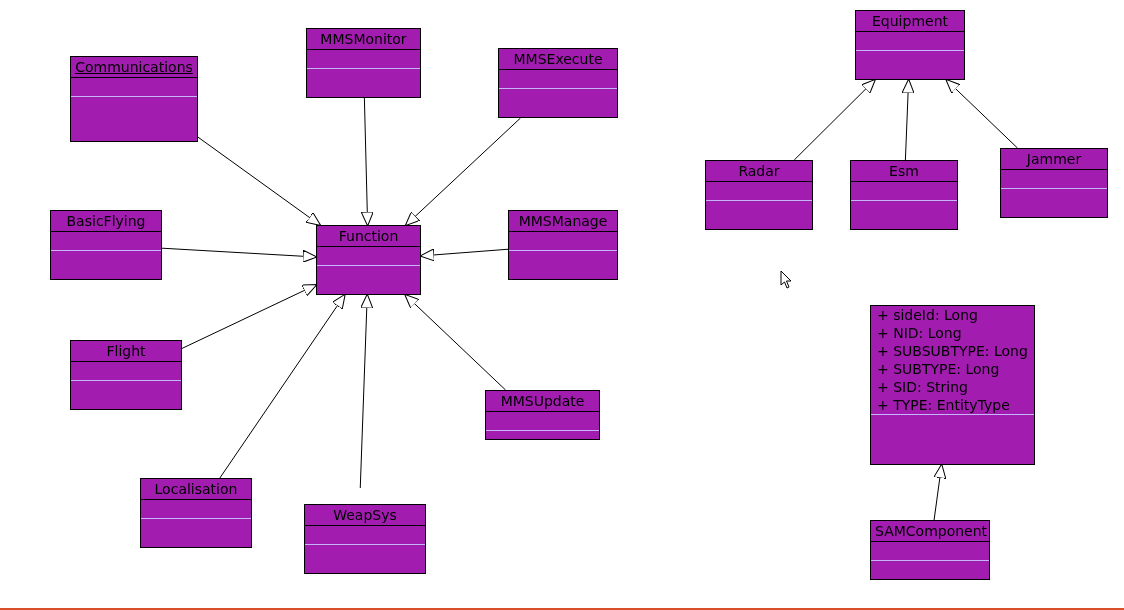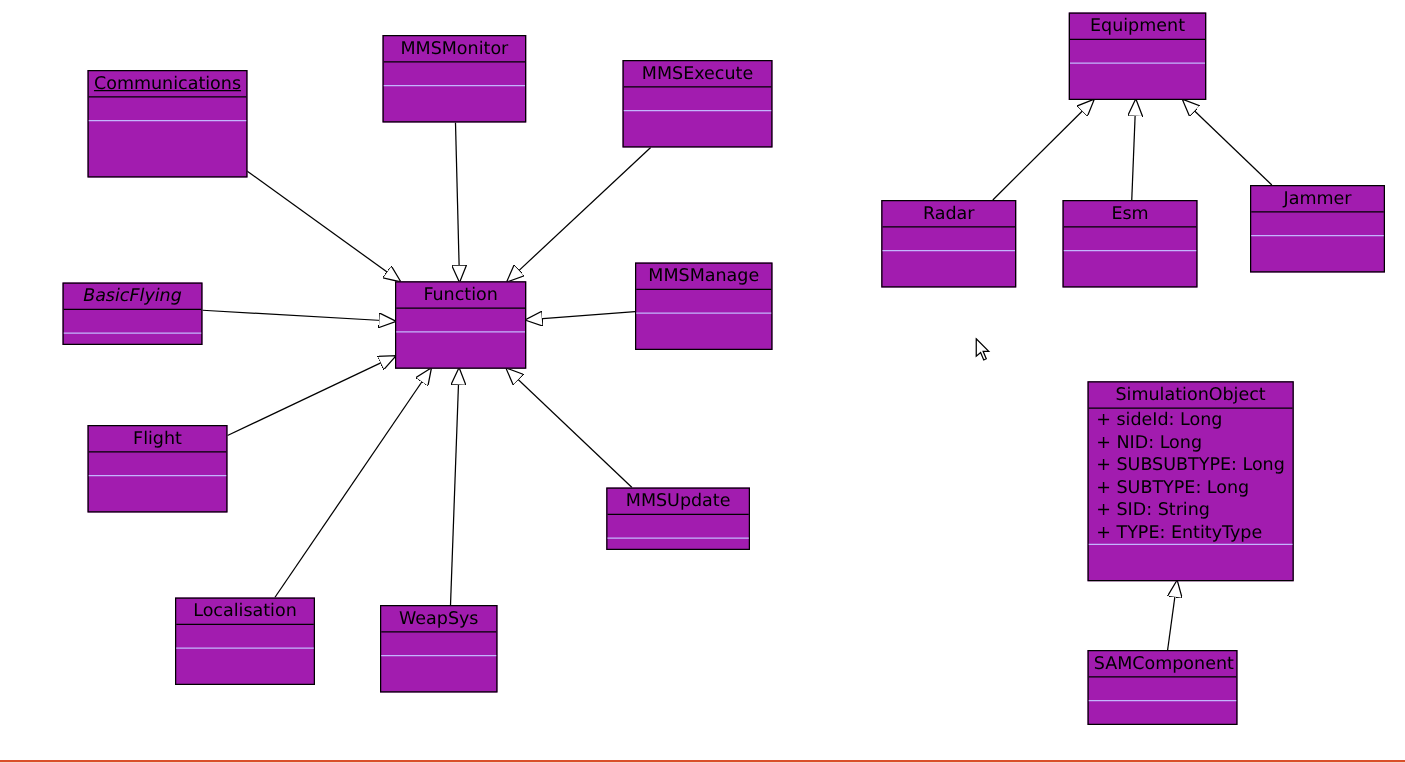--- a/index.html
+++ b/index.html
@@ -96,21 +96,21 @@
     <div class="uml-class" style="left: 306px; top: 28px; width: 115px; height: 70px;">
       <div class="uml-title">MMSMonitor</div>
       <div class="uml-section"></div>
       <div class="uml-section"></div>
     </div>
     <div class="uml-class" style="left: 498px; top: 48px; width: 120px; height: 70px;">
       <div class="uml-title">MMSExecute</div>
       <div class="uml-section"></div>
       <div class="uml-section"></div>
     </div>
-    <div class="uml-class" style="left: 50px; top: 226px; width: 112px; height: 50px; font-style: italic;">
+    <div class="uml-class" style="left: 50px; top: 210px; width: 112px; height: 70px;">
       <div class="uml-title">BasicFlying</div>
       <div class="uml-section"></div>
       <div class="uml-section"></div>
     </div>
     <div class="uml-class" style="left: 316px; top: 225px; width: 105px; height: 70px;">
       <div class="uml-title">Function</div>
       <div class="uml-section"></div>
       <div class="uml-section"></div>
     </div>
     <div class="uml-class" style="left: 508px; top: 210px; width: 110px; height: 70px;">
@@ -126,21 +126,21 @@
     <div class="uml-class" style="left: 485px; top: 390px; width: 115px; height: 50px;">
       <div class="uml-title">MMSUpdate</div>
       <div class="uml-section"></div>
       <div class="uml-section"></div>
     </div>
     <div class="uml-class" style="left: 140px; top: 478px; width: 112px; height: 70px;">
       <div class="uml-title">Localisation</div>
       <div class="uml-section"></div>
       <div class="uml-section"></div>
     </div>
-    <div class="uml-class" style="left: 304px; top: 484px; width: 94px; height: 70px;">
+    <div class="uml-class" style="left: 304px; top: 504px; width: 122px; height: 70px;">
       <div class="uml-title">WeapSys</div>
       <div class="uml-section"></div>
       <div class="uml-section"></div>
     </div>
     <div class="uml-class" style="left: 855px; top: 10px; width: 110px; height: 70px;">
       <div class="uml-title">Equipment</div>
       <div class="uml-section"></div>
       <div class="uml-section"></div>
     </div>
     <div class="uml-class" style="left: 705px; top: 160px; width: 108px; height: 70px;">
@@ -152,21 +152,20 @@
       <div class="uml-title">Esm</div>
       <div class="uml-section"></div>
       <div class="uml-section"></div>
     </div>
     <div class="uml-class" style="left: 1000px; top: 148px; width: 108px; height: 70px;">
       <div class="uml-title">Jammer</div>
       <div class="uml-section"></div>
       <div class="uml-section"></div>
     </div>
     <div class="uml-class" style="left: 870px; top: 305px; width: 165px; height: 160px;">
-      <div class="uml-title">SimulationObject</div>
       <div class="uml-section">
         <div class="uml-attr">+ sideId: Long</div>
         <div class="uml-attr">+ NID: Long</div>
         <div class="uml-attr">+ SUBSUBTYPE: Long</div>
         <div class="uml-attr">+ SUBTYPE: Long</div>
         <div class="uml-attr">+ SID: String</div>
         <div class="uml-attr">+ TYPE: EntityType</div>
       </div>
       <div class="uml-section" style="min-height: 24px;"></div>
     </div>

